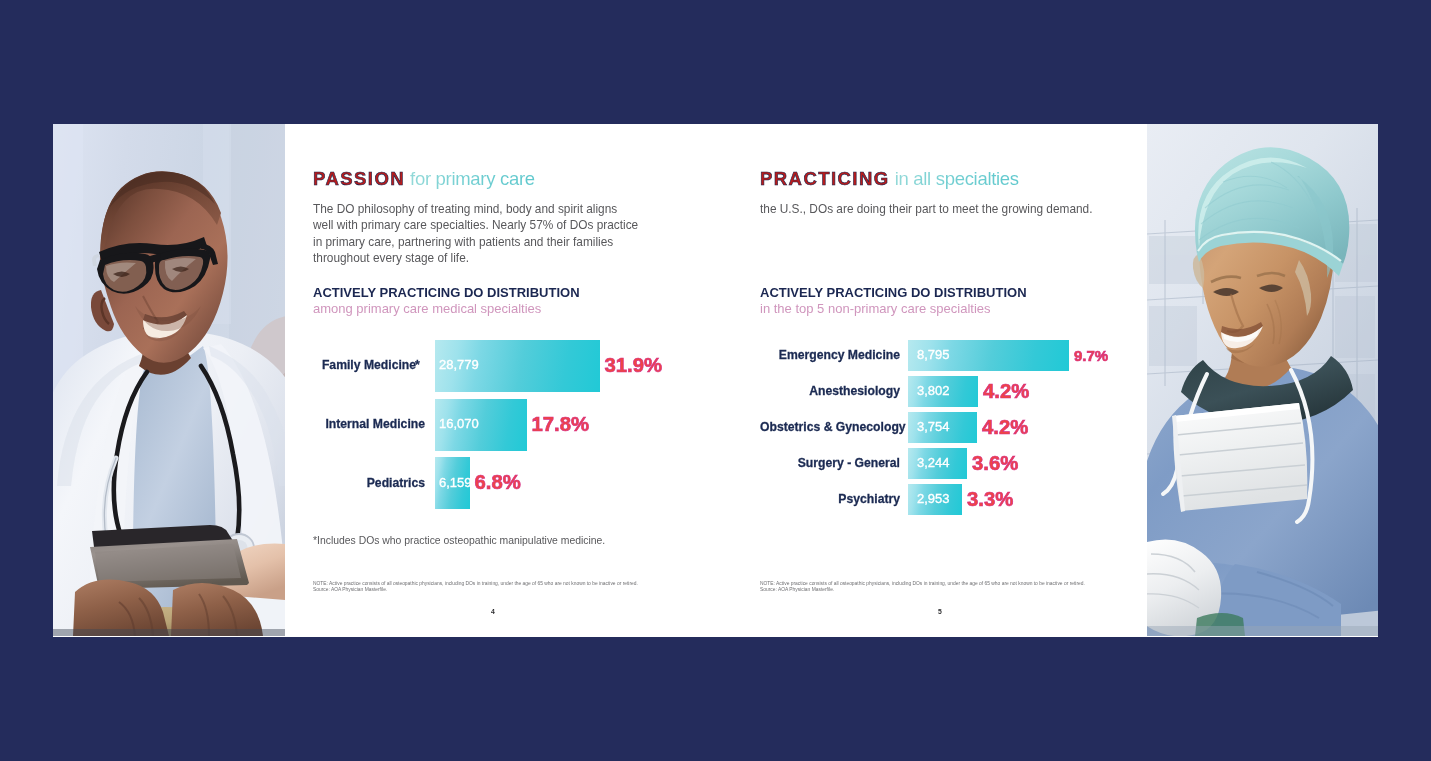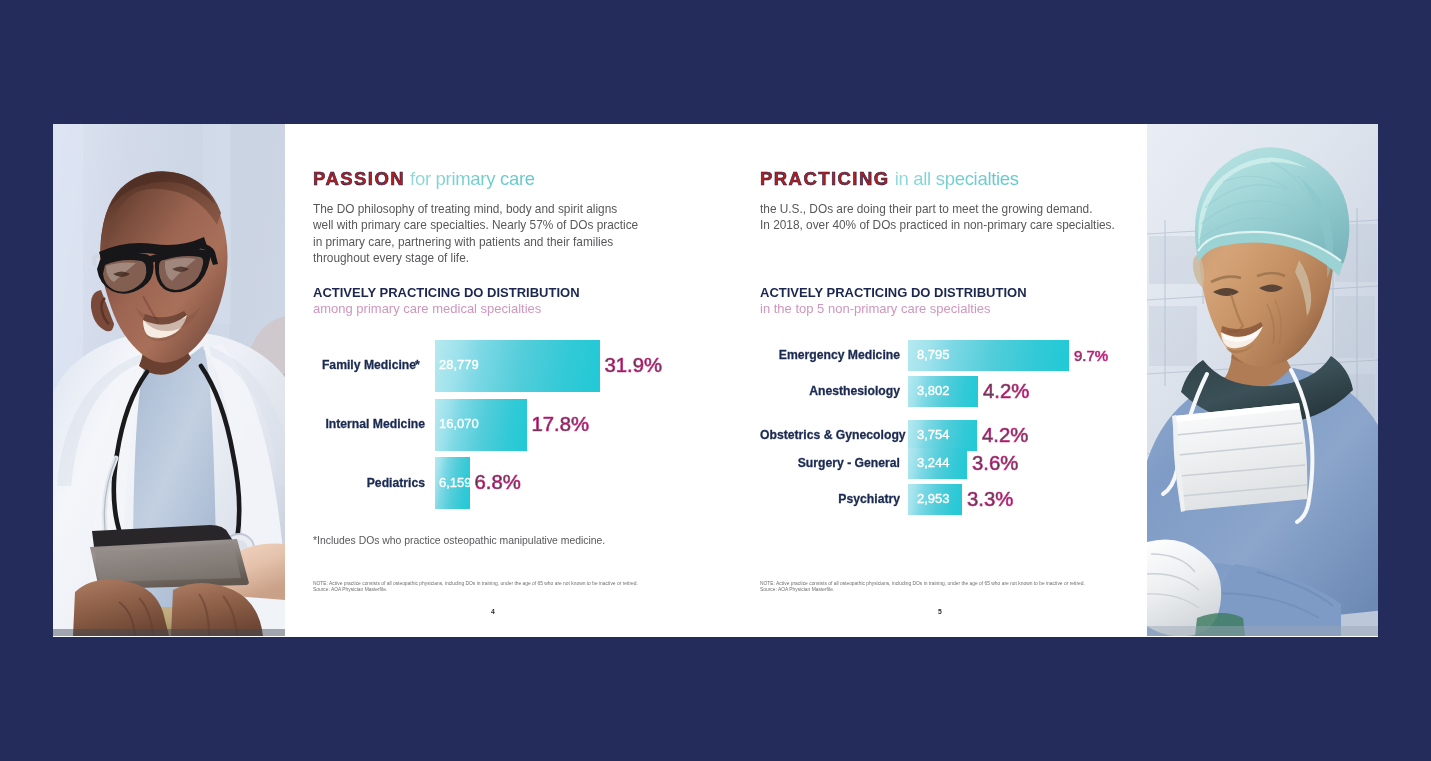--- a/index.html
+++ b/index.html
@@ -20,21 +20,21 @@
   .body-copy{position:absolute;left:0;top:77px;width:400px;font-size:11.85px;line-height:16.4px;color:#58585b;letter-spacing:0px;white-space:nowrap;opacity:0.999;}
 
   .chart-title{position:absolute;left:0;top:161px;font-size:13px;font-weight:bold;color:#1b2751;letter-spacing:0px;white-space:nowrap;opacity:0.999;}
   .chart-sub{position:absolute;left:0;top:177px;font-size:13px;color:#d096bd;letter-spacing:0px;white-space:nowrap;opacity:0.999;}
 
   .bar-row{position:absolute;left:0;}
   .bar-label{position:absolute;text-align:right;font-weight:bold;color:#1b2a52;white-space:nowrap;opacity:0.999;-webkit-text-stroke:0.28px #1b2a52;}
   .bar-label-asterisk{position:absolute;margin-left:-1px;}
   .bar{position:absolute;}
   .bar-value{position:absolute;color:#fff;font-weight:normal;white-space:nowrap;-webkit-text-stroke:0.35px #fff;opacity:0.999;}
-  .bar-pct{position:absolute;color:#404040;font-weight:normal;white-space:nowrap;opacity:0.999;-webkit-text-stroke:0.7px #d42e8a;}
+  .bar-pct{position:absolute;color:#ef4444;font-weight:bold;white-space:nowrap;opacity:0.999;-webkit-text-stroke:0.7px #d42e8a;}
 
   .chart{position:absolute;left:0;width:430px;}
   #chart-left{left:0;top:216px;}
   #chart-right{left:0;top:216px;}
   .footnote{position:absolute;font-size:10.4px;color:#58585b;letter-spacing:0px;white-space:nowrap;opacity:0.999;}
   .note{position:absolute;font-size:4.9px;color:#6f6f72;line-height:6.2px;white-space:nowrap;opacity:0.999;}
   .pagenum{position:absolute;font-size:6.8px;font-weight:bold;color:#2d2d2f;opacity:0.999;}
   #footnote-left{left:0;top:411px;}
   #note-left{left:0;top:457px;}
   #note-right{left:0;top:457px;}
@@ -212,38 +212,37 @@
     </div>
     <div class="pagenum" id="pagenum-left">4</div>
   </div>
 
   <div class="page" id="page-right">
     <div class="heading">
 <span class="hb">PRACTICING</span><span class="hl">in all specialties</span>
     </div>
     <div class="body-copy" id="body-right">
       <div>the U.S., DOs are doing their part to meet the growing demand.</div>
-      <div>In 2018, over 40% of DOs practiced in non-primary care specialties.</div>
     </div>
     <div class="chart-title">ACTIVELY PRACTICING DO DISTRIBUTION</div>
     <div class="chart-sub">in the top 5 non-primary care specialties</div>
     <div class="chart" id="chart-right">
         <div class="bar-row" style="left: 0px; top: 0px; height: 31px; width: 100%;">
           <div class="bar-label" style="right: auto; left: 0px; width: 140px; top: 6.716px; font-size: 12.2px; line-height: 17.69px;">Emergency Medicine</div>
           <div class="bar" style="left: 148px; top: 0px; width: 161px; height: 31px; background: linear-gradient(100deg, rgb(182, 233, 239) 0%, rgb(158, 226, 236) 14%, rgb(125, 216, 229) 27%, rgb(83, 205, 218) 52%, rgb(51, 201, 215) 78%, rgb(33, 201, 214) 100%);"></div>
           <div class="bar-value" style="left: 157px; top: 5.64px; font-size: 13px; line-height: 18.85px;">8,795</div>
           <div class="bar-pct" style="left: 314px; top: 1.384px; font-size: 15px; line-height: 29.435px;">9.7%</div>
         </div>
         <div class="bar-row" style="left: 0px; top: 36px; height: 31px; width: 100%;">
           <div class="bar-label" style="right: auto; left: 0px; width: 140px; top: 6.716px; font-size: 12.2px; line-height: 17.69px;">Anesthesiology</div>
           <div class="bar" style="left: 148px; top: 0px; width: 70px; height: 31px; background: linear-gradient(100deg, rgb(182, 233, 239) 0%, rgb(158, 226, 236) 14%, rgb(125, 216, 229) 27%, rgb(83, 205, 218) 52%, rgb(51, 201, 215) 78%, rgb(33, 201, 214) 100%);"></div>
           <div class="bar-value" style="left: 157px; top: 5.64px; font-size: 13px; line-height: 18.85px;">3,802</div>
           <div class="bar-pct" style="left: 223px; top: 1.384px; font-size: 20.3px; line-height: 29.435px;">4.2%</div>
         </div>
-        <div class="bar-row" style="left: 0px; top: 80px; height: 31px; width: 100%;">
+        <div class="bar-row" style="left: 0px; top: 72px; height: 31px; width: 100%;">
           <div class="bar-label" style="right: auto; left: 0px; width: 140px; top: 6.716px; font-size: 12.2px; line-height: 17.69px;">Obstetrics &amp; Gynecology</div>
           <div class="bar" style="left: 148px; top: 0px; width: 69px; height: 31px; background: linear-gradient(100deg, rgb(182, 233, 239) 0%, rgb(158, 226, 236) 14%, rgb(125, 216, 229) 27%, rgb(83, 205, 218) 52%, rgb(51, 201, 215) 78%, rgb(33, 201, 214) 100%);"></div>
           <div class="bar-value" style="left: 157px; top: 5.64px; font-size: 13px; line-height: 18.85px;">3,754</div>
           <div class="bar-pct" style="left: 222px; top: 1.384px; font-size: 20.3px; line-height: 29.435px;">4.2%</div>
         </div>
         <div class="bar-row" style="left: 0px; top: 108px; height: 31px; width: 100%;">
           <div class="bar-label" style="right: auto; left: 0px; width: 140px; top: 6.716px; font-size: 12.2px; line-height: 17.69px;">Surgery - General</div>
           <div class="bar" style="left: 148px; top: 0px; width: 59px; height: 31px; background: linear-gradient(100deg, rgb(182, 233, 239) 0%, rgb(158, 226, 236) 14%, rgb(125, 216, 229) 27%, rgb(83, 205, 218) 52%, rgb(51, 201, 215) 78%, rgb(33, 201, 214) 100%);"></div>
           <div class="bar-value" style="left: 157px; top: 5.64px; font-size: 13px; line-height: 18.85px;">3,244</div>
           <div class="bar-pct" style="left: 212px; top: 1.384px; font-size: 20.3px; line-height: 29.435px; text-align: center;">3.6%</div>

